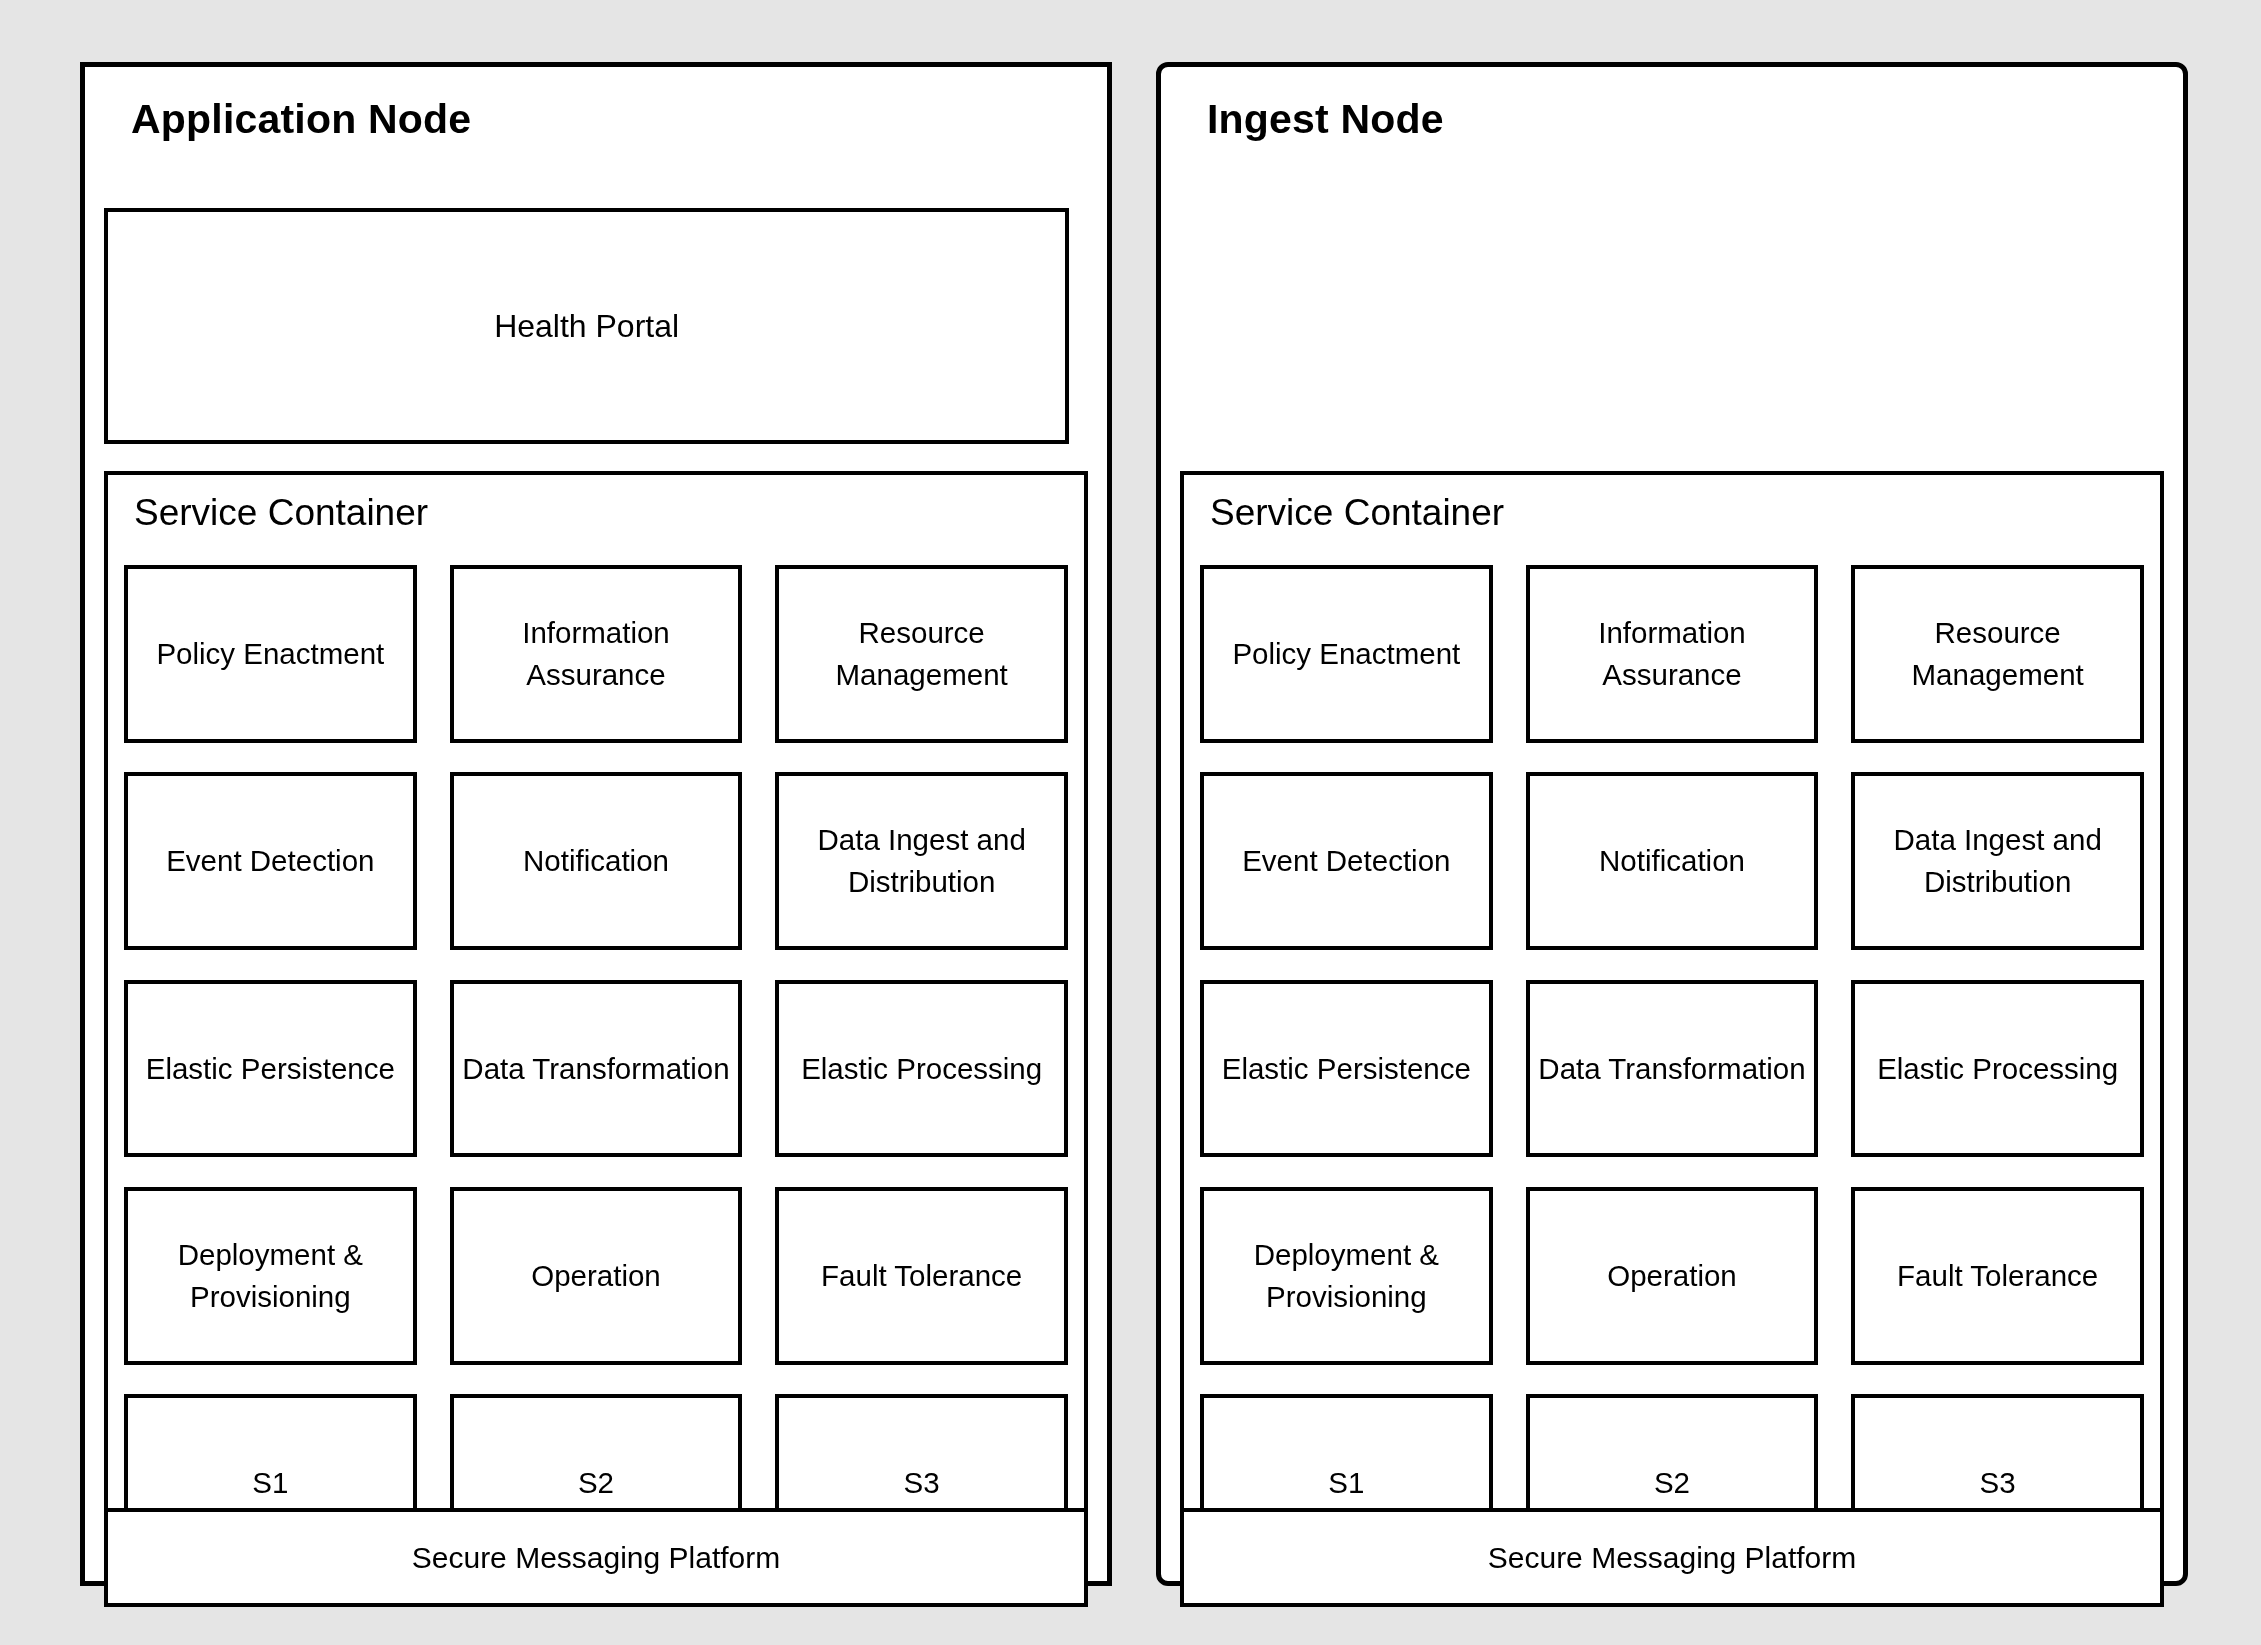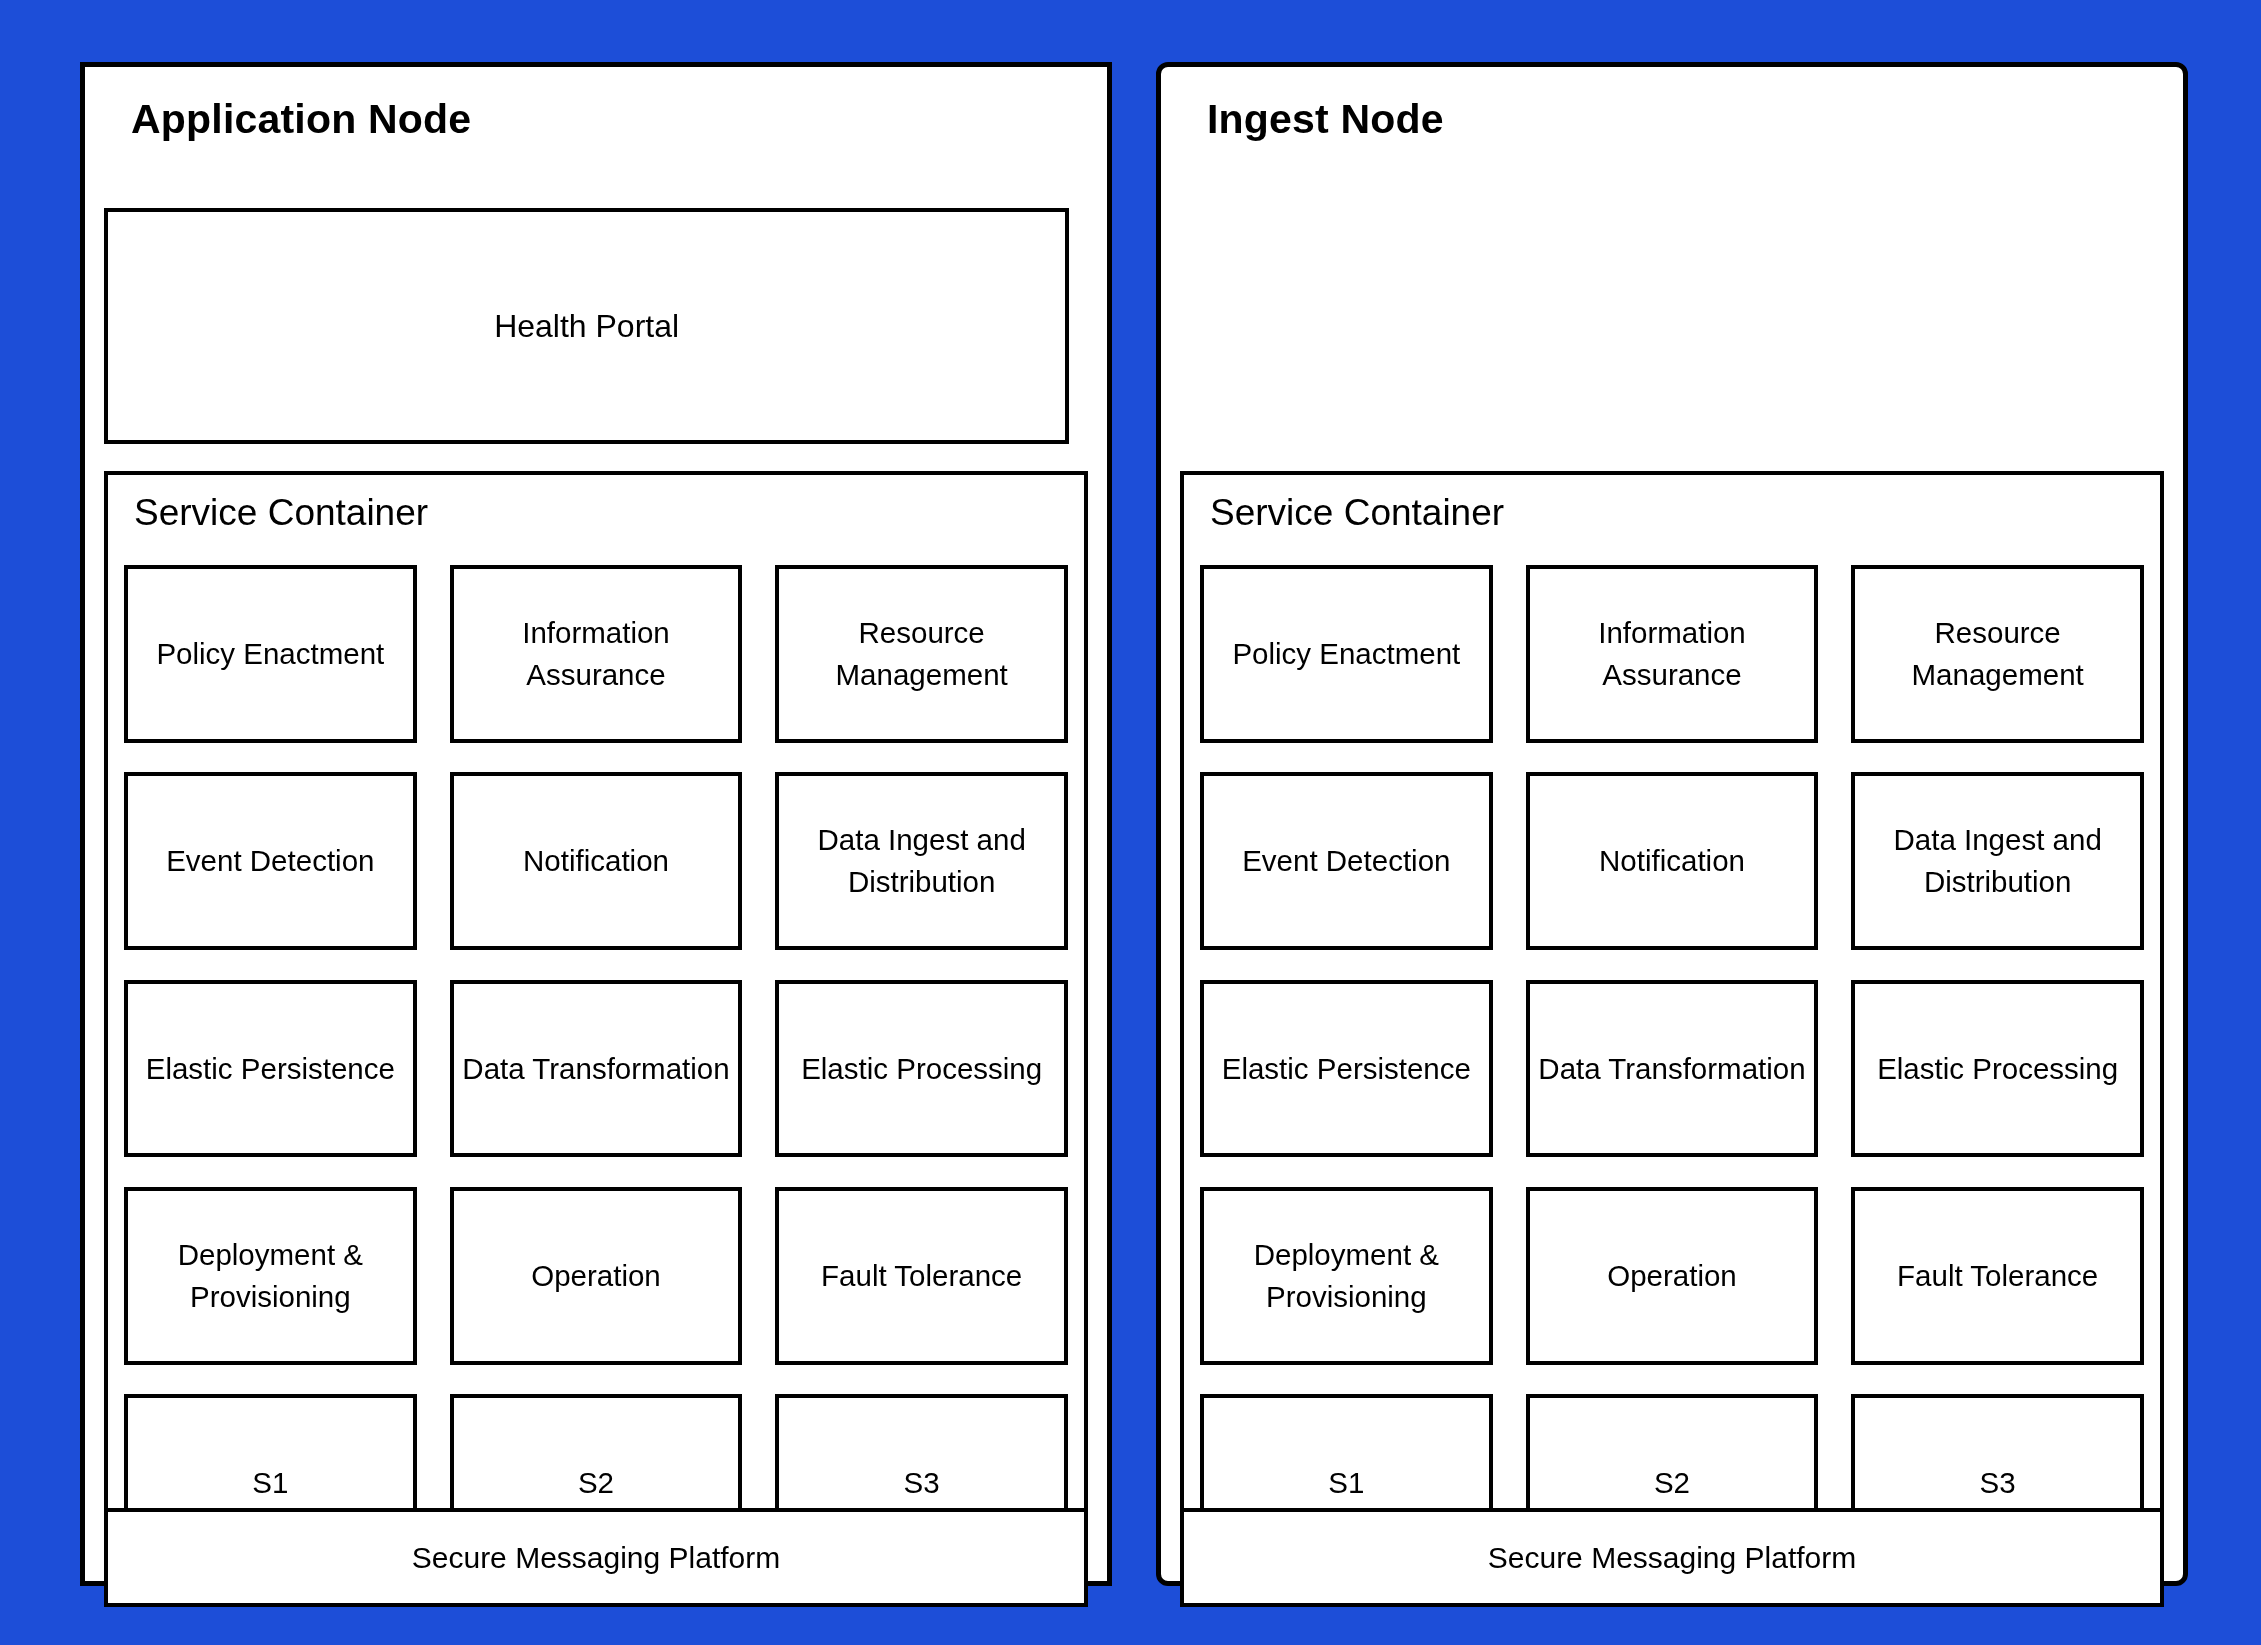--- a/index.html
+++ b/index.html
@@ -13,21 +13,21 @@
     height: 1646px;
     font-family: "Liberation Sans", "DejaVu Sans", sans-serif;
     color: #000000;
     -webkit-font-smoothing: none;
   }
 
   .canvas {
     position: relative;
     width: 2261px;
     height: 1646px;
-    background: #1d4ed8;
+    background: #e5e5e5;
   }
 
   
   .node-panel {
     position: absolute;
     box-sizing: border-box;
     border: 5.6px solid #000000;
     background: #ffffff;
   }
   #node-panel-0 { left: 80px;  top: 62px; width: 1032px; height: 1524px; }

